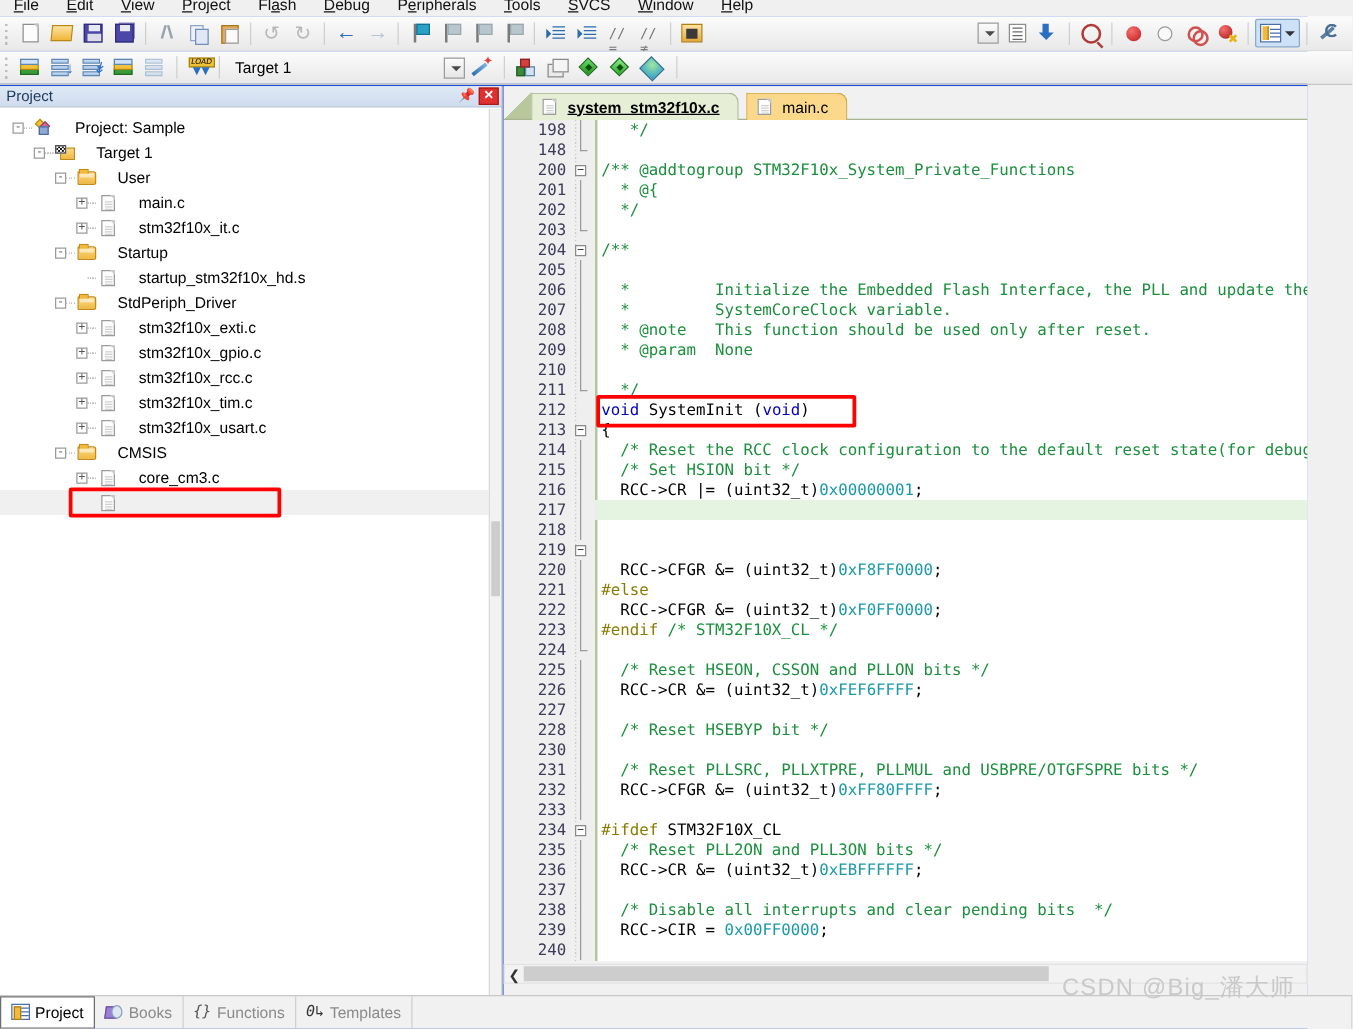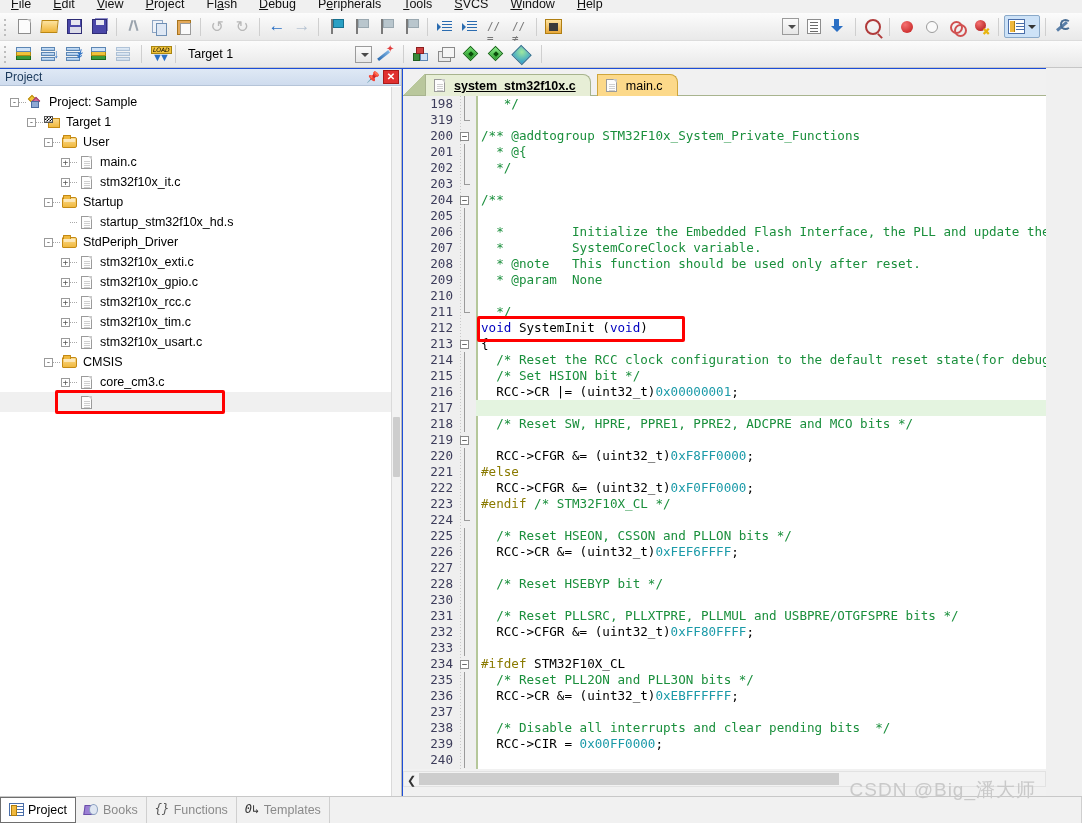--- a/index.html
+++ b/index.html
@@ -85,21 +85,21 @@
   .tnode .twist {
     width: 9px; height: 9px; border: 1px solid #9a9a9a; background: #fff;
     display: inline-flex; align-items: center; justify-content: center;
     font-size: 9px; line-height: 7px; color: #555; flex: none;
     font-family: "DejaVu Sans Mono", monospace;
   }
   .tnode .tw-space { width: 9px; height: 9px; flex: none; }
   .dots { flex: none; height: 1px; width: 7px;
     background-image: repeating-linear-gradient(90deg,#a9a9a9 0 1px, transparent 1px 2px); }
   .ico { width: 17px; height: 15px; flex: none; margin: 0 3px 0 1px; position: relative; }
-  .tlabel { margin-left: 2px; }
+  .tlabel { margin-left: 13px; }
   .tnode.selected .selbox {
     position: absolute; left: 0; right: 0; top: 0; bottom: 0; background: #f0f0f0;
   }
   .redbox {
     position: absolute; border: 3px solid #ff0000; border-radius: 2px; pointer-events: none;
   }
 
   
   .folder {
     position: absolute; left: 1px; top: 2px; width: 15px; height: 11px;
@@ -775,40 +775,40 @@
           <span class="tname">main.c</span>
         </div>
       </div>
 
     <div class="codearea">
       <div class="gutter"></div>
       <div class="foldcol"></div>
       <div class="greenleft"></div>
       <div class="lines" id="codelines">
           <div class="line"><span class="ln">198</span><span class="fbar"></span><span class="code"><span class="cmt">   */</span></span></div>
-          <div class="line"><span class="ln">319</span><span class="fend"></span><span class="code"></span></div>
+          <div class="line"><span class="ln">148</span><span class="fend"></span><span class="code"></span></div>
           <div class="line"><span class="ln">200</span><span class="foldbtn">−</span><span class="code"><span class="cmt">/** @addtogroup STM32F10x_System_Private_Functions</span></span></div>
           <div class="line"><span class="ln">201</span><span class="fbar"></span><span class="code"><span class="cmt">  * @{</span></span></div>
           <div class="line"><span class="ln">202</span><span class="fbar"></span><span class="code"><span class="cmt">  */</span></span></div>
           <div class="line"><span class="ln">203</span><span class="fend"></span><span class="code"></span></div>
           <div class="line"><span class="ln">204</span><span class="foldbtn">−</span><span class="code"><span class="cmt">/**</span></span></div>
           <div class="line"><span class="ln">205</span><span class="fbar"></span></div>
           <div class="line"><span class="ln">206</span><span class="fbar"></span><span class="code"><span class="cmt">  *         Initialize the Embedded Flash Interface, the PLL and update the</span></span></div>
           <div class="line"><span class="ln">207</span><span class="fbar"></span><span class="code"><span class="cmt">  *         SystemCoreClock variable.</span></span></div>
           <div class="line"><span class="ln">208</span><span class="fbar"></span><span class="code"><span class="cmt">  * @note   This function should be used only after reset.</span></span></div>
           <div class="line"><span class="ln">209</span><span class="fbar"></span><span class="code"><span class="cmt">  * @param  None</span></span></div>
           <div class="line"><span class="ln">210</span><span class="fbar"></span></div>
           <div class="line"><span class="ln">211</span><span class="fend"></span><span class="code"><span class="cmt">  */</span></span></div>
           <div class="line"><span class="ln">212</span><span class="code"><span class="kw">void</span><span class="pln"> SystemInit (</span><span class="kw">void</span><span class="pln">)</span></span></div>
           <div class="line"><span class="ln">213</span><span class="foldbtn">−</span><span class="code"><span class="pln">{</span></span></div>
           <div class="line"><span class="ln">214</span><span class="fbar"></span><span class="code"><span class="cmt">  /* Reset the RCC clock configuration to the default reset state(for debug</span></span></div>
           <div class="line"><span class="ln">215</span><span class="fbar"></span><span class="code"><span class="cmt">  /* Set HSION bit */</span></span></div>
           <div class="line"><span class="ln">216</span><span class="fbar"></span><span class="code"><span class="pln">  RCC-&gt;CR |= (uint32_t)</span><span class="num">0x00000001</span><span class="pln">;</span></span></div>
           <div class="line"><span class="hl"></span><span class="ln">217</span><span class="fbar"></span><span class="code"></span></div>
-          <div class="line"><span class="ln">218</span><span class="fbar"></span><span class="code"><span class="cmt">  /* Reset SW, HPRE, PPRE1, PPRE2, ADCPRE and MCO bits */</span></span></div>
+          <div class="line"><span class="ln">218</span><span class="fbar"></span></div>
           <div class="line"><span class="ln">219</span><span class="foldbtn">−</span></div>
           <div class="line"><span class="ln">220</span><span class="fbar"></span><span class="code"><span class="pln">  RCC-&gt;CFGR &amp;= (uint32_t)</span><span class="num">0xF8FF0000</span><span class="pln">;</span></span></div>
           <div class="line"><span class="ln">221</span><span class="fbar"></span><span class="code"><span class="pre">#else</span></span></div>
           <div class="line"><span class="ln">222</span><span class="fbar"></span><span class="code"><span class="pln">  RCC-&gt;CFGR &amp;= (uint32_t)</span><span class="num">0xF0FF0000</span><span class="pln">;</span></span></div>
           <div class="line"><span class="ln">223</span><span class="fbar"></span><span class="code"><span class="pre">#endif</span><span class="cmt"> /* STM32F10X_CL */</span></span></div>
           <div class="line"><span class="ln">224</span><span class="fend"></span><span class="code"></span></div>
           <div class="line"><span class="ln">225</span><span class="fbar"></span><span class="code"><span class="cmt">  /* Reset HSEON, CSSON and PLLON bits */</span></span></div>
           <div class="line"><span class="ln">226</span><span class="fbar"></span><span class="code"><span class="pln">  RCC-&gt;CR &amp;= (uint32_t)</span><span class="num">0xFEF6FFFF</span><span class="pln">;</span></span></div>
           <div class="line"><span class="ln">227</span><span class="fbar"></span><span class="code"></span></div>
           <div class="line"><span class="ln">228</span><span class="fbar"></span><span class="code"><span class="cmt">  /* Reset HSEBYP bit */</span></span></div>

